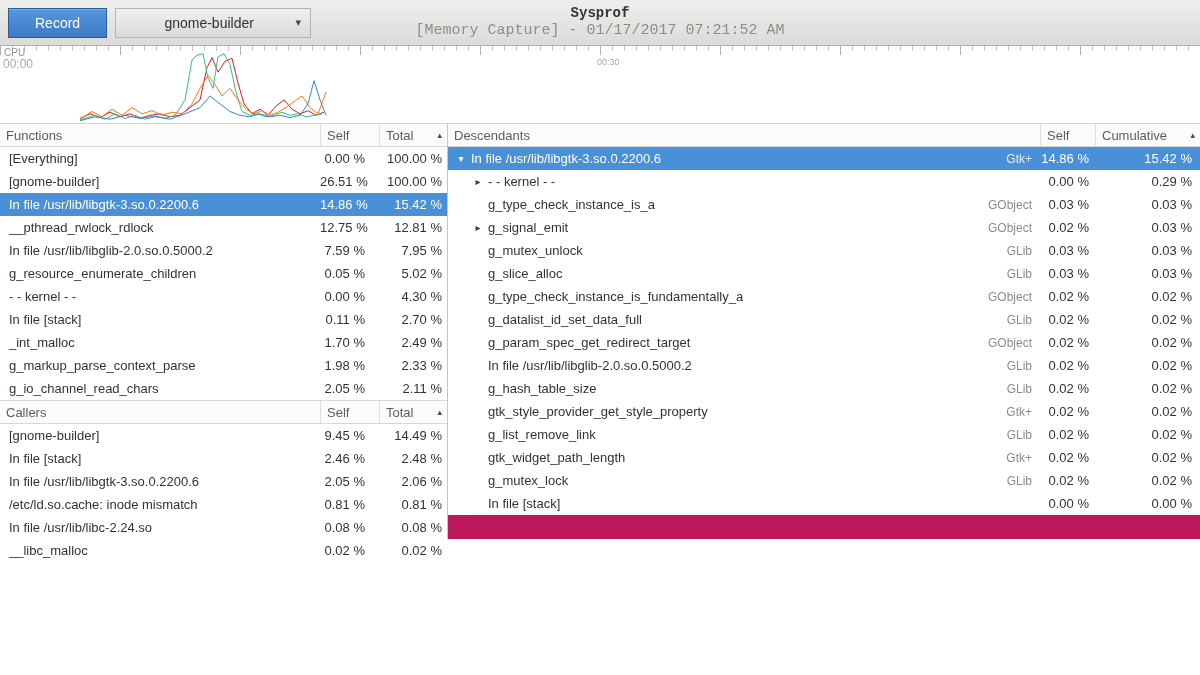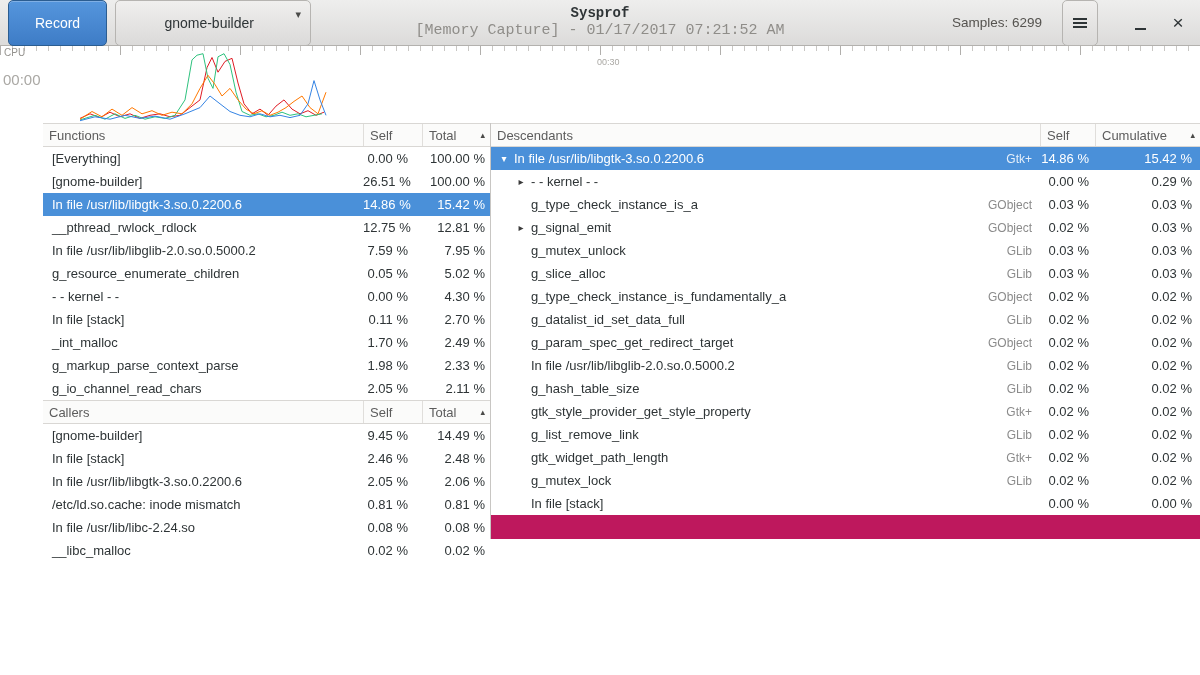--- a/index.html
+++ b/index.html
@@ -1,45 +1,45 @@
 <!DOCTYPE html>
 <html><head>
 <meta charset="utf-8">
 <style>
   html,body{margin:0;padding:0;overflow:hidden;}
   body{width:1200px;height:675px;background:#fff;font-family:"Liberation Sans","DejaVu Sans",sans-serif;font-size:13px;color:#2e3436;}
   *{box-sizing:border-box;}
 
   
   .headerbar{position:relative;height:46px;background:linear-gradient(#eeeeed,#dcdbda);border-bottom:1px solid #b3b1ae;display:flex;align-items:center;padding:0 8px;}
-  .btn{height:46px;border-radius:5px;border:1px solid #b6b4b1;background:linear-gradient(#f0efee,#dbdad9);font-size:14px;color:#2e3436;cursor:default;display:flex;align-items:center;justify-content:center;font-family:inherit;}
+  .btn{height:30px;border-radius:0;border:1px solid #b6b4b1;background:linear-gradient(#f0efee,#dbdad9);font-size:14px;color:#2e3436;cursor:default;display:flex;align-items:center;justify-content:center;font-family:inherit;}
   .btn.record{background:linear-gradient(#5596dd,#3e7cc6);border-color:#2b5d91;color:#fff;padding:0 26px;box-shadow:inset 0 1px rgba(255,255,255,.25);}
   .btn.dropdown{width:196px;margin-left:8px;position:relative;padding:0 18px 0 10px;}
   .btn.dropdown .caret{position:absolute;right:9px;top:7px;font-size:11px;color:#4a4a48;}
   .titlebox{position:absolute;left:50%;top:50%;transform:translate(-50%,-50%);text-align:center;line-height:1.25;font-family:Liberation Mono, monospace;}
   .titlebox .title{font-weight:bold;font-size:14px;color:#2e3436;}
   .titlebox .subtitle{font-size:15px;color:#8f8d89;}
   .right-cluster{margin-left:auto;display:flex;align-items:center;}
   .samples{color:#55534f;margin-right:20px;font-size:13.5px;}
   .btn.menu{width:36px;margin-right:18px;}
   .hamburger{width:14px;height:10px;background:linear-gradient(#2e3436 0 2px,transparent 2px 4px,#2e3436 4px 6px,transparent 6px 8px,#2e3436 8px 10px);}
   .winctl{width:28px;height:30px;border:none;background:transparent;display:flex;align-items:center;justify-content:center;color:#2e3436;font-size:19px;line-height:1;margin-left:10px;cursor:default;}
   .minbar{display:block;width:11px;height:2px;background:#2e3436;margin-top:13px;}
 
   
   .cpu-area{position:relative;height:77px;background:#fff;}
   .ruler-minor{position:absolute;top:0;left:0;width:100%;height:5px;background-image:repeating-linear-gradient(to right,#c9c7c4 0,#c9c7c4 1px,transparent 1px,transparent 12px);}
   .ruler-major{position:absolute;top:0;left:0;width:100%;height:9px;background-image:repeating-linear-gradient(to right,#b1afac 0,#b1afac 1px,transparent 1px,transparent 120px);}
   .cpu-label{position:absolute;top:1px;left:4px;font-size:10px;color:#93918d;}
-  .t0{position:absolute;top:25px;left:3px;font-size:15px;color:#aaa8a4;}
+  .t0{position:absolute;top:11px;left:3px;font-size:12px;color:#aaa8a4;}
   .t30{position:absolute;top:11px;left:597px;font-size:9px;color:#aaa8a4;}
   .cpu-svg{position:absolute;top:0;left:0;}
 
   
-  .main{display:flex;height:416px;padding-left:43px;}
+  .main{display:flex;height:416px;}
   .left-pane{width:448px;border-right:1px solid #c8c6c3;background:#fff;}
   .right-pane{flex:1;background:#be185d;}
   .col-header{display:flex;height:24px;background:#fbfbfa;border-top:1px solid #d9d7d4;border-bottom:1px solid #d9d7d4;color:#5c5c5c;align-items:center;}
   .hc{height:100%;display:flex;align-items:center;padding-left:6px;}
   .hc.hname{flex:1;}
   .hc.hself{width:59px;border-left:1px solid #e0dedb;}
   .hc.htotal{width:68px;border-left:1px solid #e0dedb;}
   .hc.hrself{width:55px;border-left:1px solid #e0dedb;}
   .hc.hrcum{width:105px;border-left:1px solid #e0dedb;}
   .sort{margin-left:auto;padding-right:5px;font-size:9px;color:#4a4a48;}
@@ -66,32 +66,20 @@
   <header class="headerbar">
     <button class="btn record">Record</button>
     <button class="btn dropdown">
       <span>gnome-builder</span>
       <span class="caret">▾</span>
     </button>
     <div class="titlebox">
       <div class="title">Sysprof</div>
       <div class="subtitle">[Memory Capture] - 01/17/2017 07:21:52 AM</div>
     </div>
-    <div class="right-cluster">
-      <span class="samples">Samples: 6299</span>
-      <button class="btn menu">
-        <span class="hamburger"></span>
-      </button>
-      <button class="winctl">
-        <span class="minbar"></span>
-      </button>
-      <button class="winctl">
-        <span>×</span>
-      </button>
-    </div>
   </header>
 
   <div class="cpu-area">
     <div class="ruler-minor"></div>
     <div class="ruler-major"></div>
     <svg class="cpu-svg" width="1200" height="77" viewBox="0 0 1200 77">
         <polyline points="80,72.4 90,67.8 100,71.6 110,66.2 120,70.8 130,67.8 140,72.4 150,69.3 160,67.8 170,70.8 180,69.3 190,61.6 200,53.9 207,21.6 212,11.5 218,26.2 225,15.4 232,12.3 238,37.0 244,57.8 252,67.8 260,63.1 268,69.3 276,60.1 284,53.9 292,63.1 300,67.8 308,64.7 316,69.3 324,66.2" fill="none" stroke="#e01b24" stroke-width="1" stroke-linejoin="round"></polyline>
         <polyline points="80,73.9 95,69.3 105,73.2 115,67.8 125,72.4 135,69.3 145,73.2 155,70.8 165,72.4 175,69.3 185,53.9 192,13.9 197,9.2 203,7.7 208,32.3 213,42.4 218,10.8 224,7.7 230,18.5 236,46.2 242,65.5 250,69.3 258,67.8 266,70.8 274,69.3 282,66.2 290,69.3 298,67.8 306,70.8 314,69.3 322,67.8" fill="none" stroke="#2ec27e" stroke-width="1" stroke-linejoin="round"></polyline>
         <polyline points="80,73.2 92,65.5 102,70.8 112,63.1 122,69.3 132,61.6 142,67.8 152,64.7 162,69.3 172,66.2 182,67.8 192,57.8 200,42.4 208,29.3 215,38.5 222,50.0 230,42.4 238,53.9 246,63.1 254,67.8 262,64.7 270,69.3 278,66.2 286,61.6 294,55.4 302,50.0 310,61.6 318,67.8 326,46.2" fill="none" stroke="#ff7800" stroke-width="1" stroke-linejoin="round"></polyline>
         <polyline points="80,74.7 95,70.8 110,73.2 125,69.3 140,72.4 155,70.1 170,73.2 185,67.8 200,61.6 210,50.0 220,57.8 230,65.5 240,69.3 250,70.8 260,67.8 270,70.8 280,69.3 290,71.6 300,69.3 308,57.8 314,34.6 320,53.9 326,69.3" fill="none" stroke="#3584e4" stroke-width="1" stroke-linejoin="round"></polyline>

